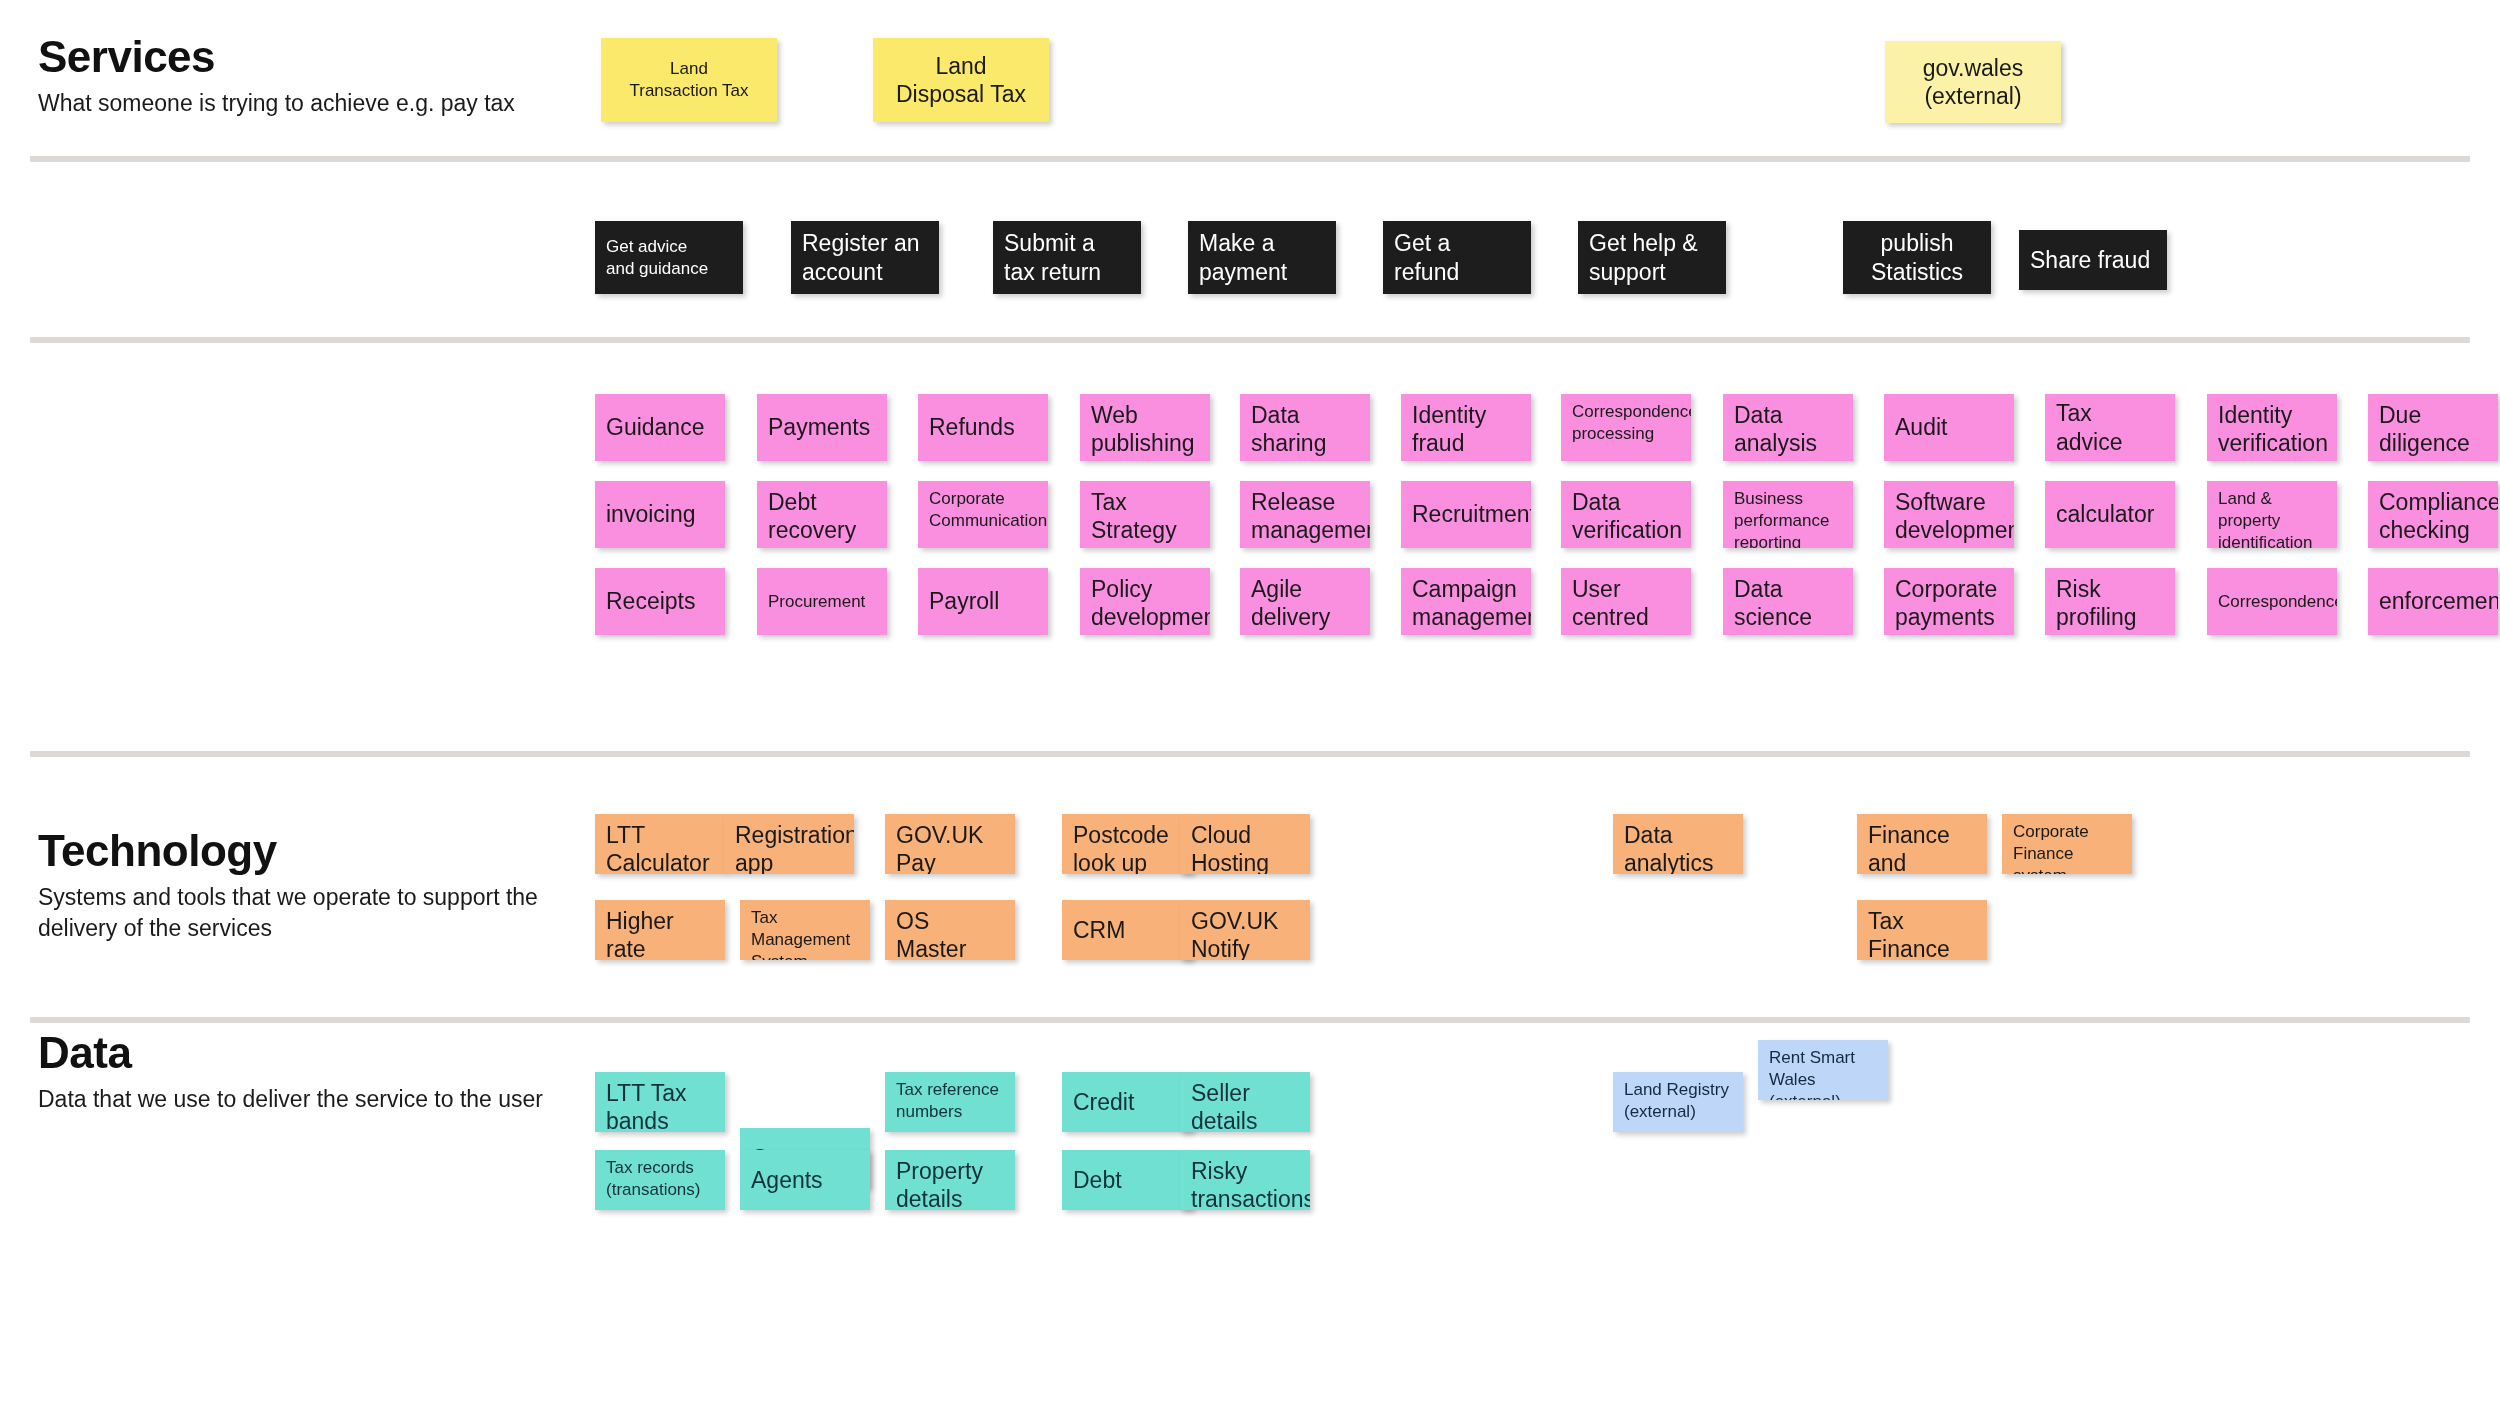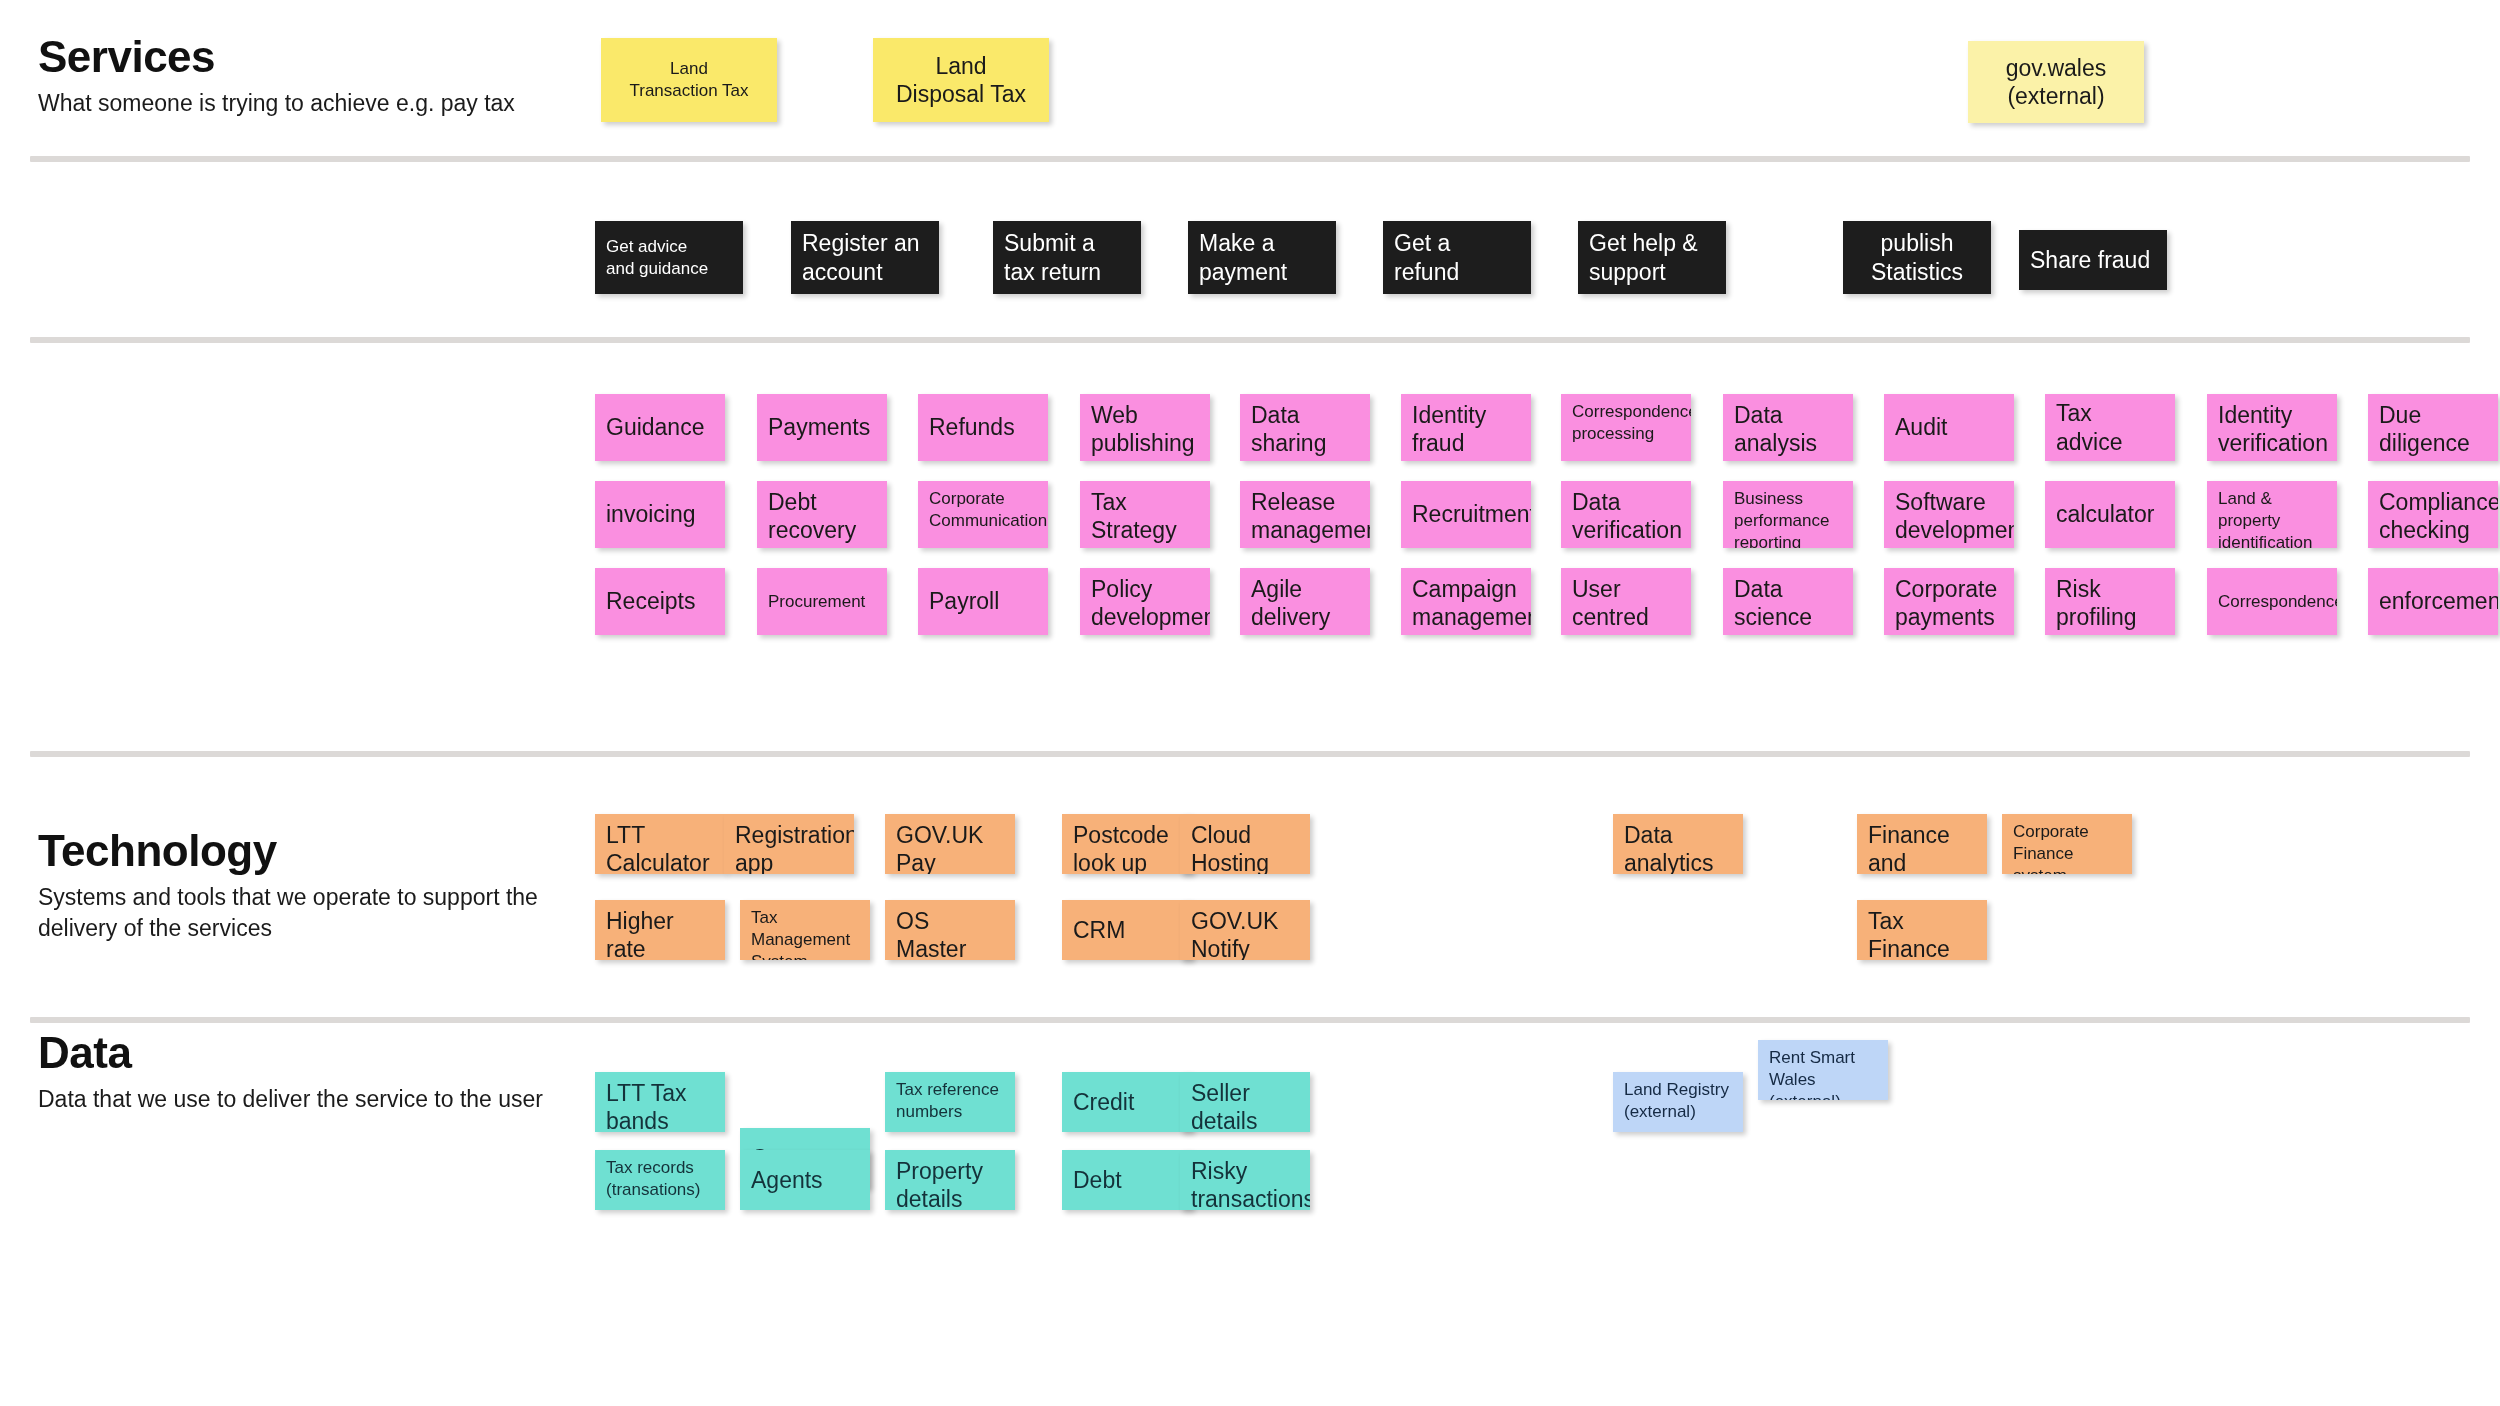--- a/index.html
+++ b/index.html
@@ -58,21 +58,21 @@
 
   <div class="band-label t-services" style="top:34px;">
     <div class="title">Services</div>
     <div class="sub">What someone is trying to achieve e.g. pay tax</div>
   </div>
 
   <div class="note yellow center-txt sm" style="left:601px;top:38px;width:176px;height:84px;">Land
 Transaction Tax</div>
   <div class="note yellow center-txt" style="left:873px;top:38px;width:176px;height:84px;">Land
 Disposal Tax</div>
-  <div class="note yellow-lt center-txt" style="left:1968px;top:41px;width:176px;height:82px;">gov.wales
+  <div class="note yellow-lt center-txt" style="left:1885px;top:41px;width:176px;height:82px;">gov.wales
 (external)</div>
 
   <div class="rule" style="top:156px;"></div>
 
 
   <div class="note black sm" style="left:595px;top:221px;width:148px;height:73px;">Get advice
 and guidance</div>
   <div class="note black" style="left:791px;top:221px;width:148px;height:73px;">Register an
 account</div>
   <div class="note black" style="left:993px;top:221px;width:148px;height:73px;">Submit a

